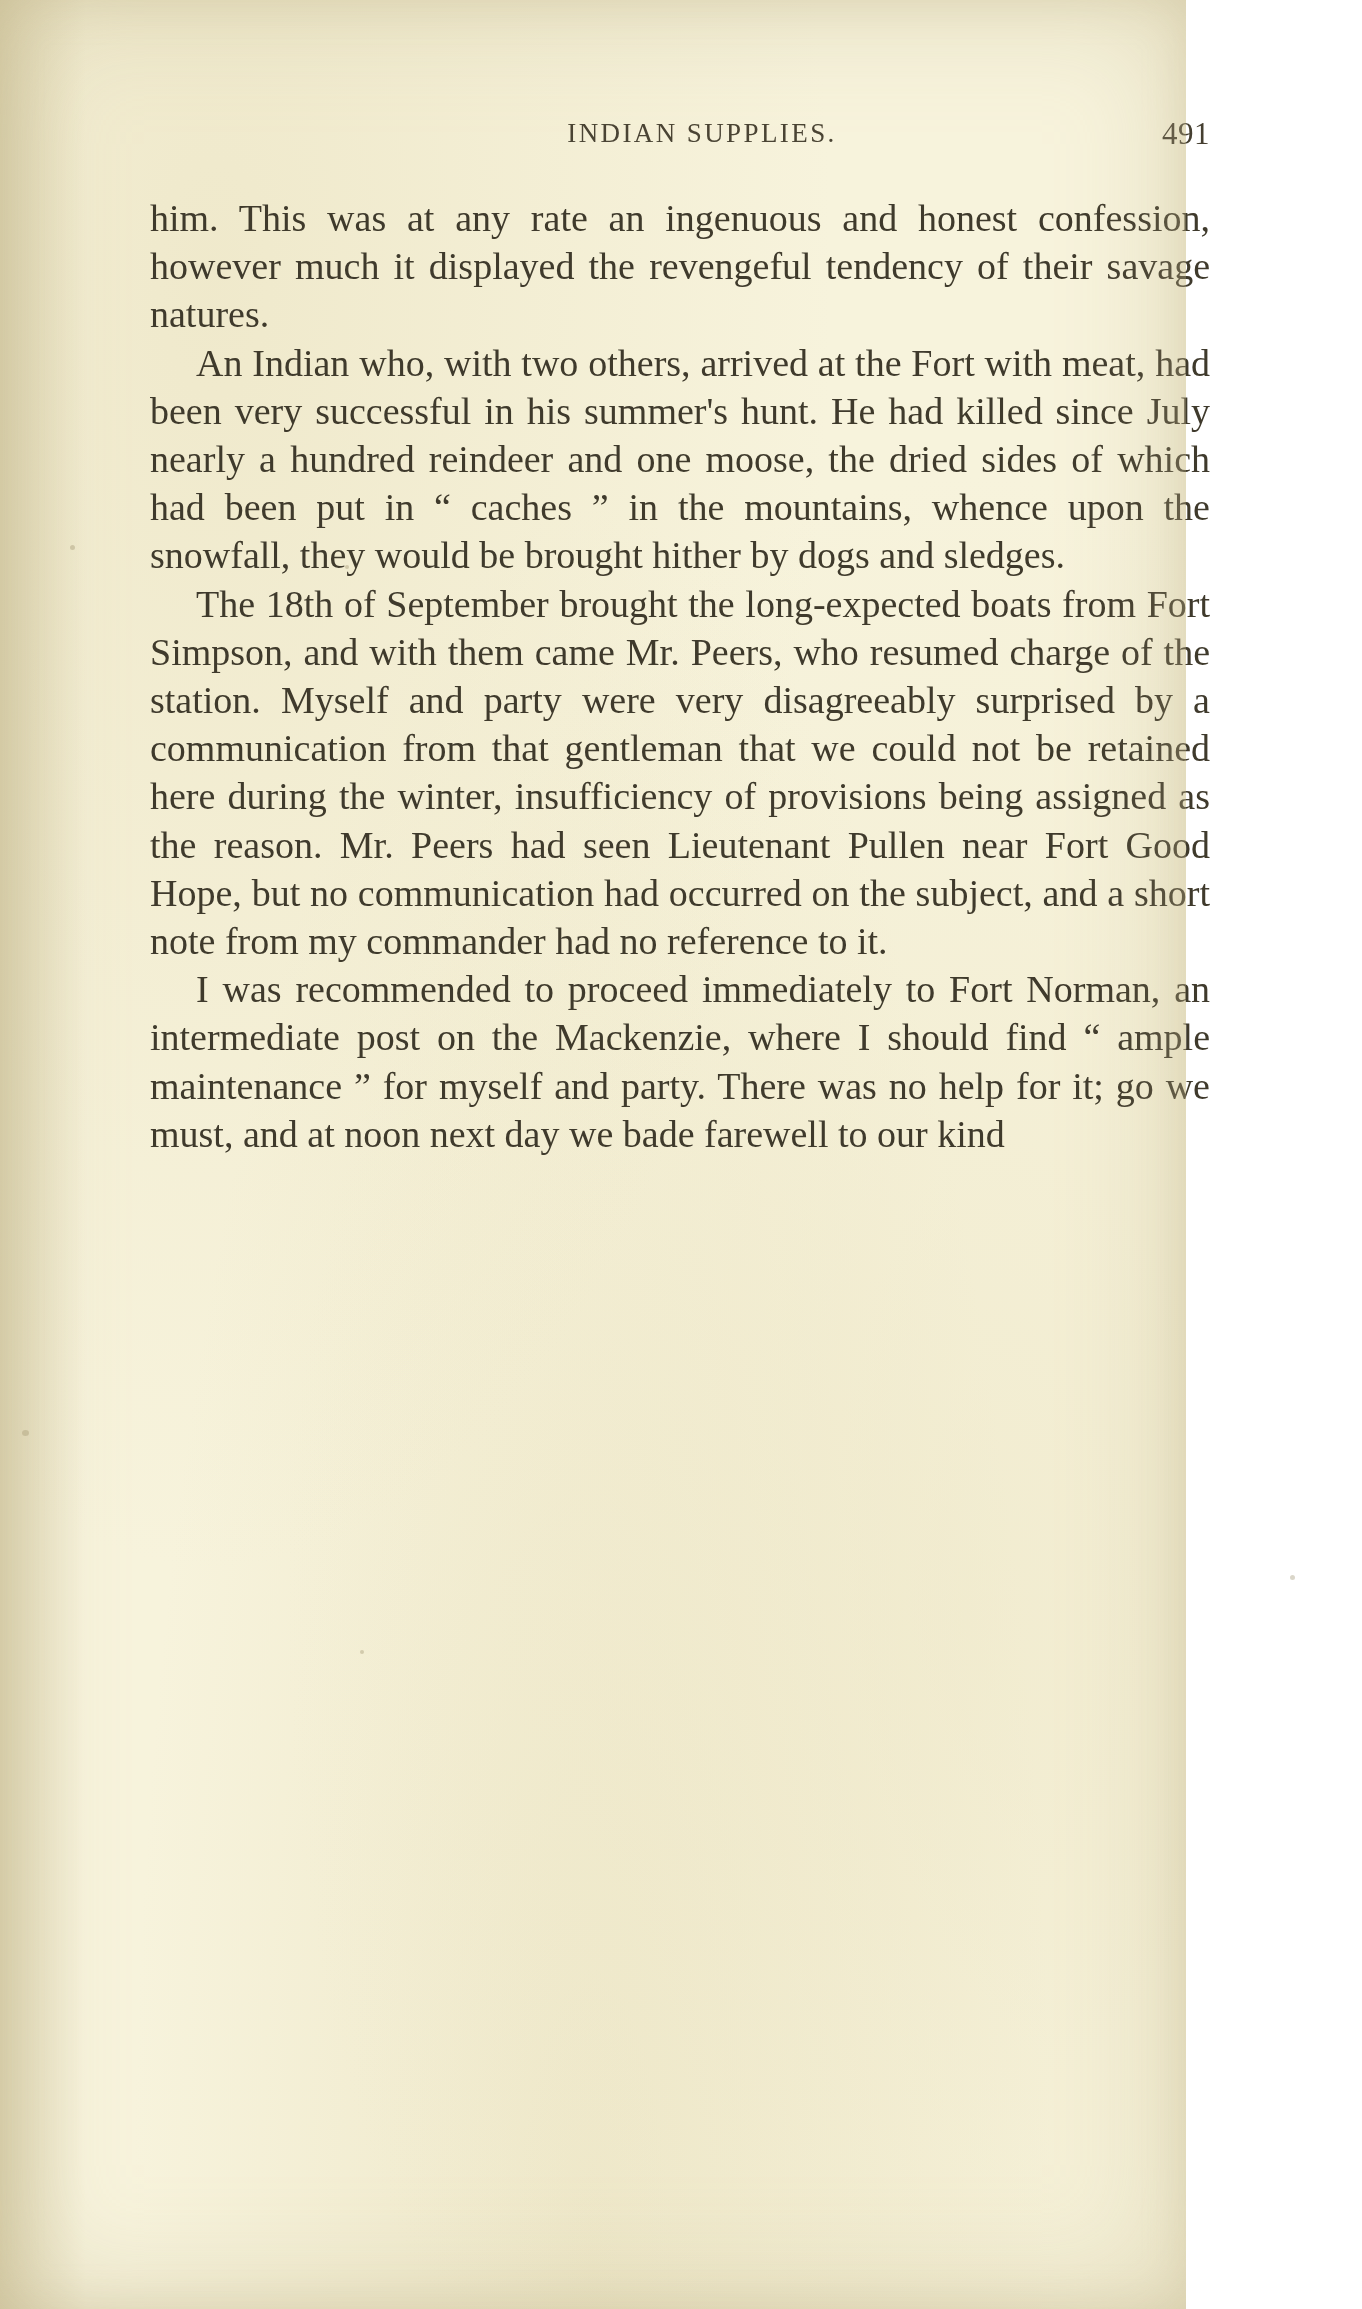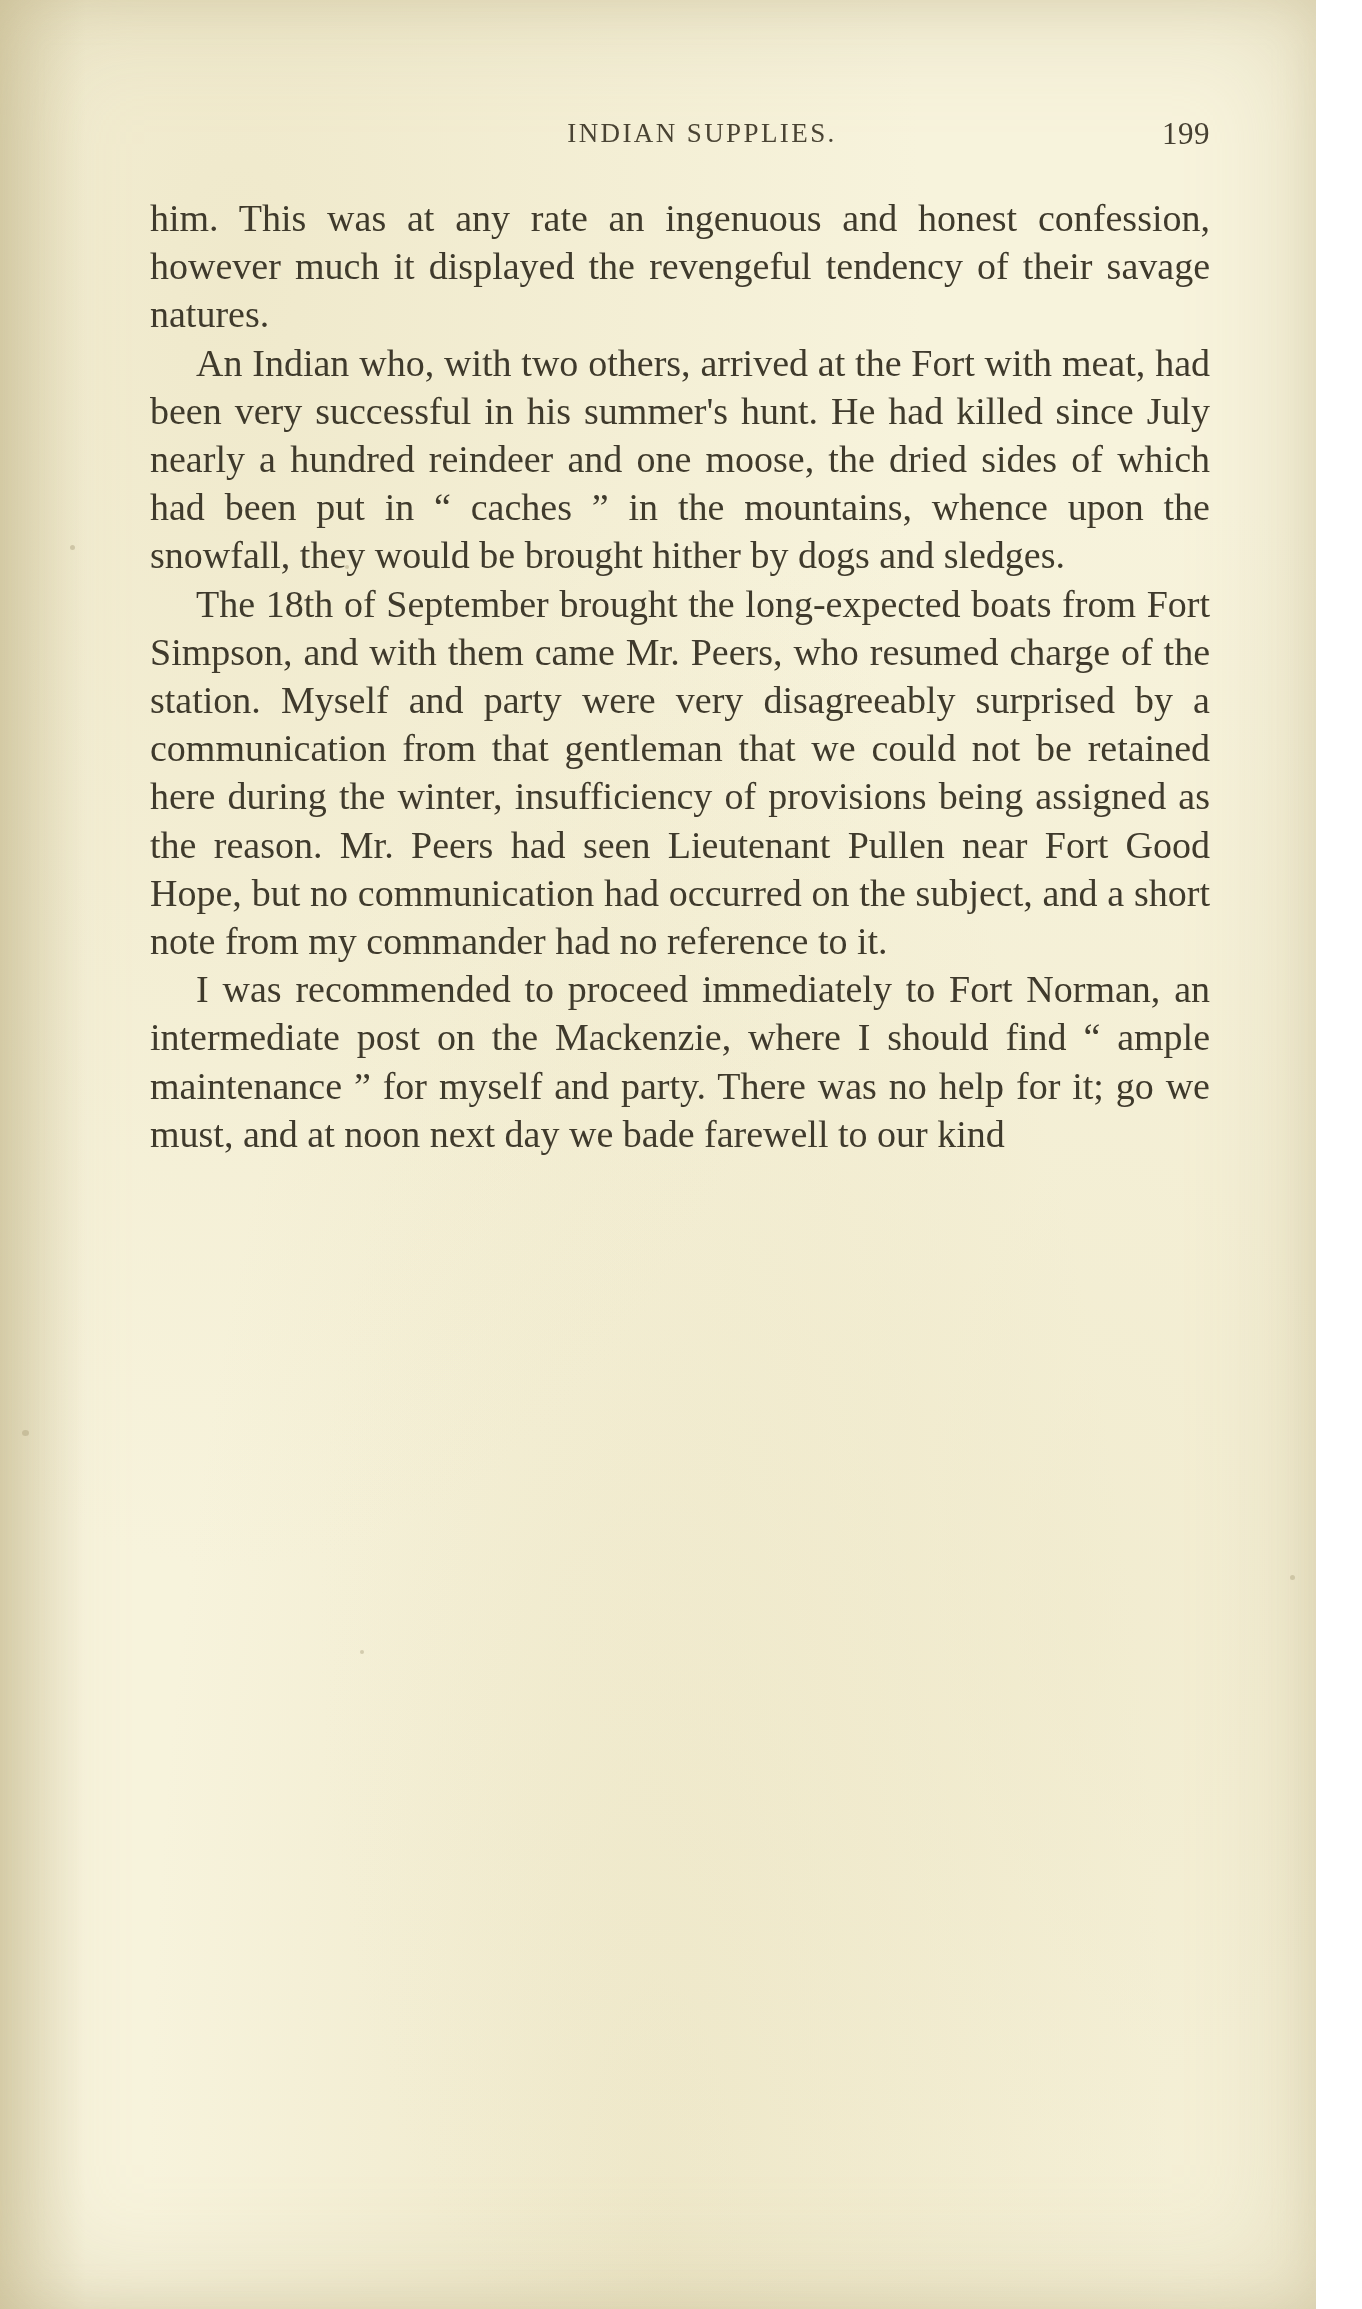--- a/index.html
+++ b/index.html
@@ -7,21 +7,21 @@
     padding: 0;
     background: #ffffff;
   }
   body {
     width: 1362px;
     height: 2309px;
     overflow: hidden;
   }
   .page {
     position: relative;
-    width: 1316px;
+    width: 1186px;
     height: 2309px;
     background: #f7f3dc;
     background-image:
       radial-gradient(ellipse at 18% 12%, rgba(233,225,190,0.55) 0%, rgba(233,225,190,0) 45%),
       radial-gradient(ellipse at 82% 70%, rgba(236,229,196,0.5) 0%, rgba(236,229,196,0) 50%),
       radial-gradient(ellipse at 50% 98%, rgba(228,219,180,0.45) 0%, rgba(228,219,180,0) 55%);
     box-sizing: border-box;
   }
   
   .vignette {
@@ -96,21 +96,21 @@
 </head>
 <body>
 
 <div class="page">
   <div class="left-gutter"></div>
 
   <div class="content">
 
     <div class="running-head">
       <div class="head-title">Indian Supplies.</div>
-      <div class="page-number">199</div>
+      <div class="page-number">491</div>
     </div>
 
     <div class="body-text">
       <p class="no-indent">him.  This was at any rate an ingenuous and honest confession, however much it displayed the revengeful tendency of their savage natures.</p>
       <p>An Indian who, with two others, arrived at the Fort with meat, had been very successful in his summer's hunt.  He had killed since July nearly a hundred reindeer and one moose, the dried sides of which had been put in “ caches ” in the mountains, whence upon the snowfall, they would be brought hither by dogs and sledges.</p>
       <p>The 18th of September brought the long-expected boats from Fort Simpson, and with them came Mr. Peers, who resumed charge of the station. Myself and party were very disagreeably surprised by a communication from that gentleman that we could not be retained here during the winter, insufficiency of provisions being assigned as the reason.  Mr. Peers had seen Lieutenant Pullen near Fort Good Hope, but no communication had occurred on the subject, and a short note from my commander had no reference to it.</p>
       <p>I was recommended to proceed immediately to Fort Norman, an intermediate post on the Mackenzie, where I should find “ ample maintenance ” for myself and party.  There was no help for it; go we must, and at noon next day we bade farewell to our kind</p>
     </div>
 
   </div>

